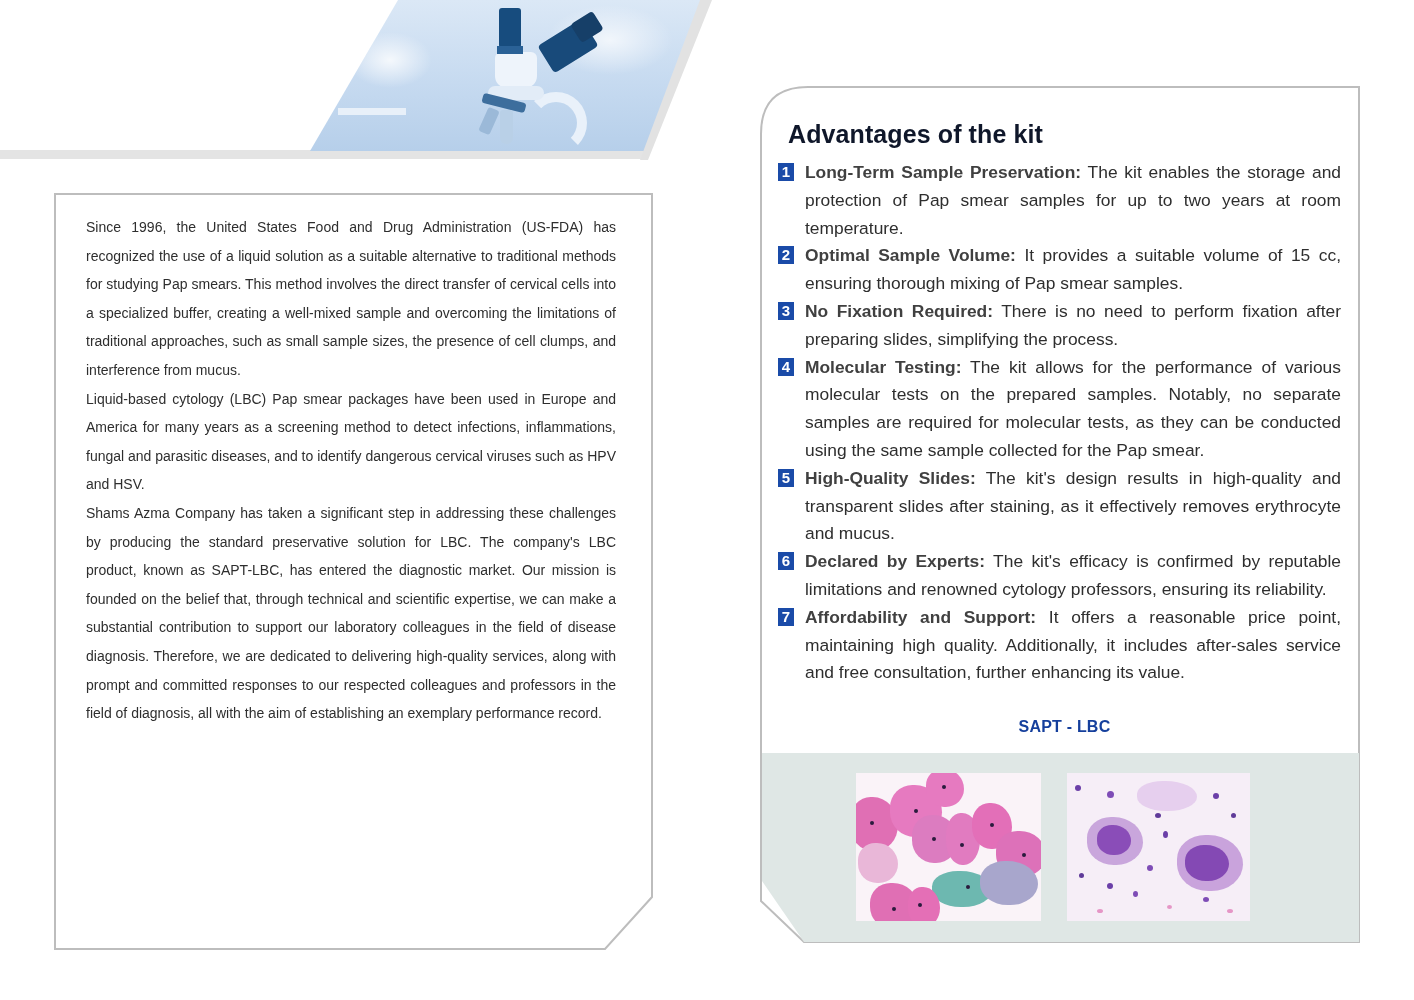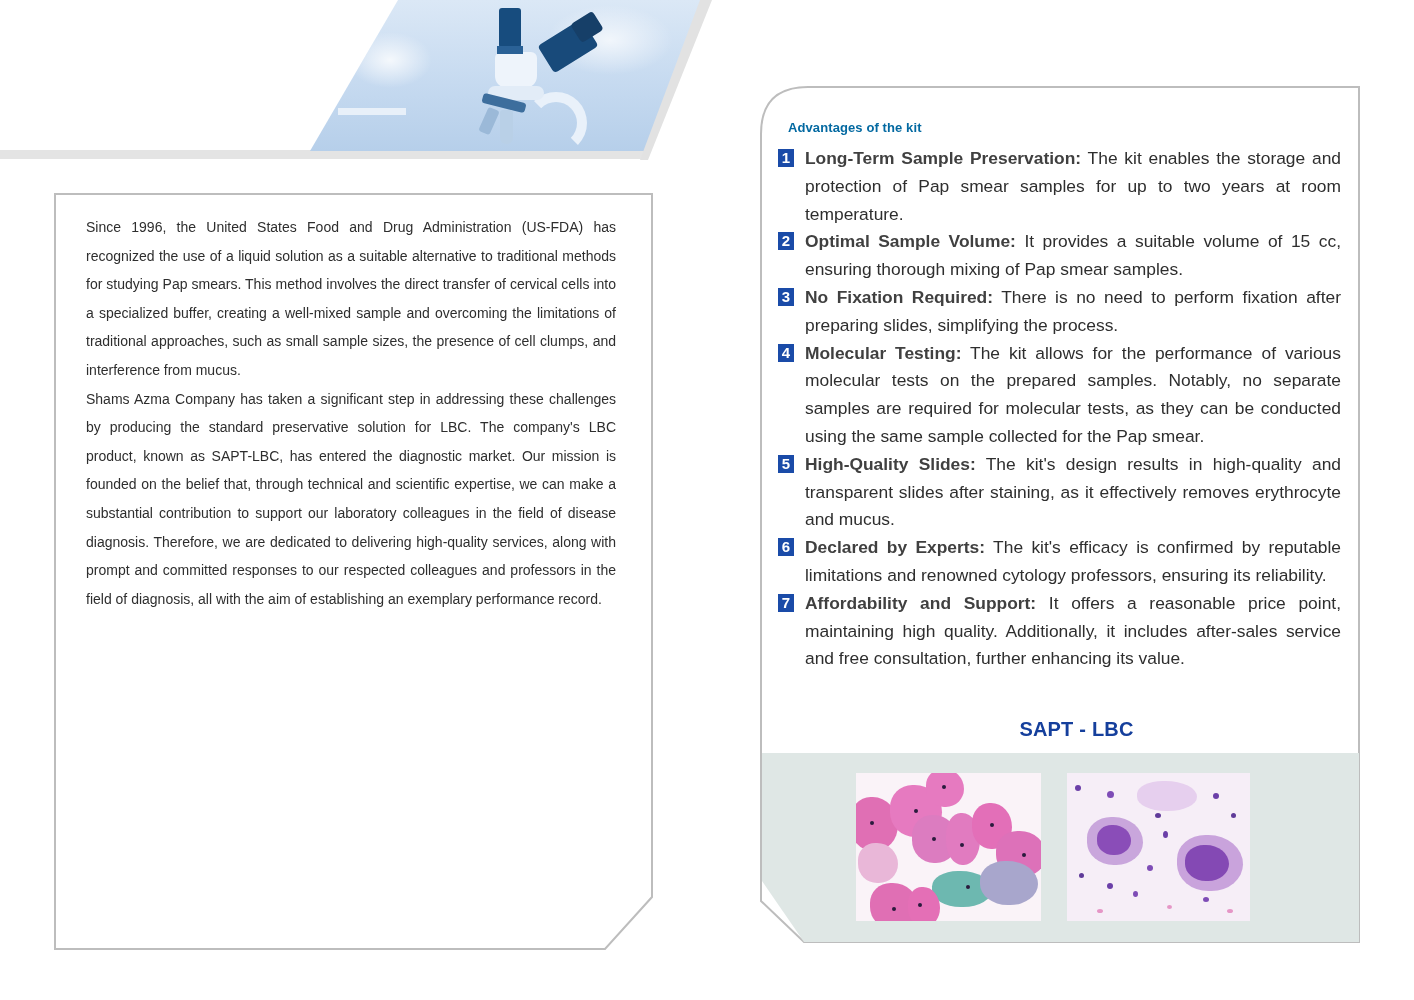--- a/index.html
+++ b/index.html
@@ -45,21 +45,21 @@
   
   .intro-panel {
     position: absolute; left: 54px; top: 193px; width: 600px; height: 757px;
   }
   .intro-panel svg.frame { position: absolute; left: 0; top: 0; }
   .intro-content {
     position: absolute; left: 32px; top: 20px; width: 530px;
   }
   .section-title {
     font-family: "Liberation Sans", sans-serif;
-    font-weight: bold; color: #0369a1; font-size: 13px; letter-spacing: 0.1px;
+    font-weight: bold; color: #0f172a; font-size: 25px; letter-spacing: 0.1px;
     margin: 0;
   }
   .intro-title { margin-bottom: 14px; }
   .intro-body p {
     margin: 0;
     font-size: 14px; line-height: 28.6px; text-align: justify;
     text-align-last: left; color: #2e2e2e;
   }
 
   
@@ -76,22 +76,22 @@
     background: #1a4ba8; color: #fff; font-weight: bold; font-size: 15px;
     line-height: 18px; text-align: center; font-family: "Liberation Sans", sans-serif;
   }
   .adv-text {
     flex: 1; font-size: 17.4px; line-height: 27.8px;
     text-align: justify; text-align-last: left; color: #2e2e2e;
   }
   .adv-strong { font-weight: bold; color: #404040; }
 
   .product-name {
-    position: absolute; left: 16px; top: 632px; width: 601px; text-align: center;
-    font-weight: bold; font-size: 20px; color: #153f9c; letter-spacing: 0.2px;
+    position: absolute; left: 4px; top: 632px; width: 601px; text-align: center;
+    font-weight: bold; font-size: 16px; color: #153f9c; letter-spacing: 0.2px;
   }
   .sample-area {
     position: absolute; left: 2px; top: 667px; width: 597px; height: 189px;
     background: #dfe7e5;
     clip-path: polygon(0 0, 100% 0, 100% 100%, 42px 100%, 0 128px);
   }
   .micro-img {
     position: absolute; top: 687px; height: 148px; overflow: hidden;
   }
   .micro-left { left: 96px; width: 185px; background: #faf3f8; }
@@ -121,20 +121,21 @@
   <div class="banner-edge"></div>
 </div>
 
 <section class="intro-panel">
   <svg class="frame" width="600" height="757">
     <path d="M1 1 H598 V704 L551 756 H1 Z" fill="#ffffff" stroke="#bdbdbd" stroke-width="2"></path>
   </svg>
   <div class="intro-content">
     <div class="intro-body">
       <p>Since 1996, the United States Food and Drug Administration (US-FDA) has recognized the use of a liquid solution as a suitable alternative to traditional methods for studying Pap smears. This method involves the direct transfer of cervical cells into a specialized buffer, creating a well-mixed sample and overcoming the limitations of traditional approaches, such as small sample sizes, the presence of cell clumps, and interference from mucus.</p>
+      <p>Liquid-based cytology (LBC) Pap smear packages have been used in Europe and America for many years as a screening method to detect infections, inflammations, fungal and parasitic diseases, and to identify dangerous cervical viruses such as HPV and HSV.</p>
       <p>Shams Azma Company has taken a significant step in addressing these challenges by producing the standard preservative solution for LBC. The company's LBC product, known as SAPT-LBC, has entered the diagnostic market. Our mission is founded on the belief that, through technical and scientific expertise, we can make a substantial contribution to support our laboratory colleagues in the field of disease diagnosis. Therefore, we are dedicated to delivering high-quality services, along with prompt and committed responses to our respected colleagues and professors in the field of diagnosis, all with the aim of establishing an exemplary performance record.</p>
     </div>
   </div>
 </section>
 
 <section class="adv-panel">
   <svg class="frame" width="601" height="858">
     <path d="M48 1 H599 V856 H44 L1 815 V48 Q1 1 48 1 Z" fill="#ffffff" stroke="#bdbdbd" stroke-width="2"></path>
   </svg>
 

